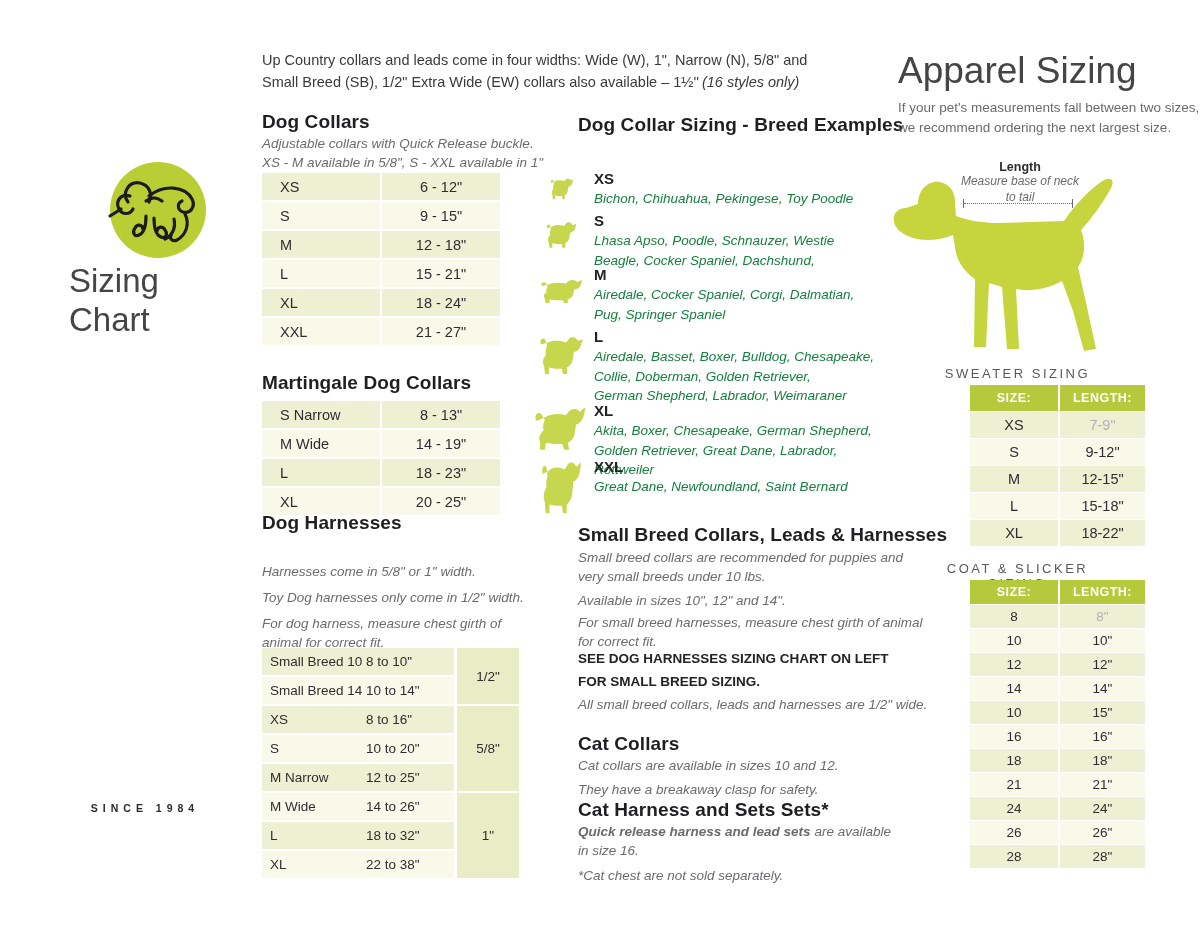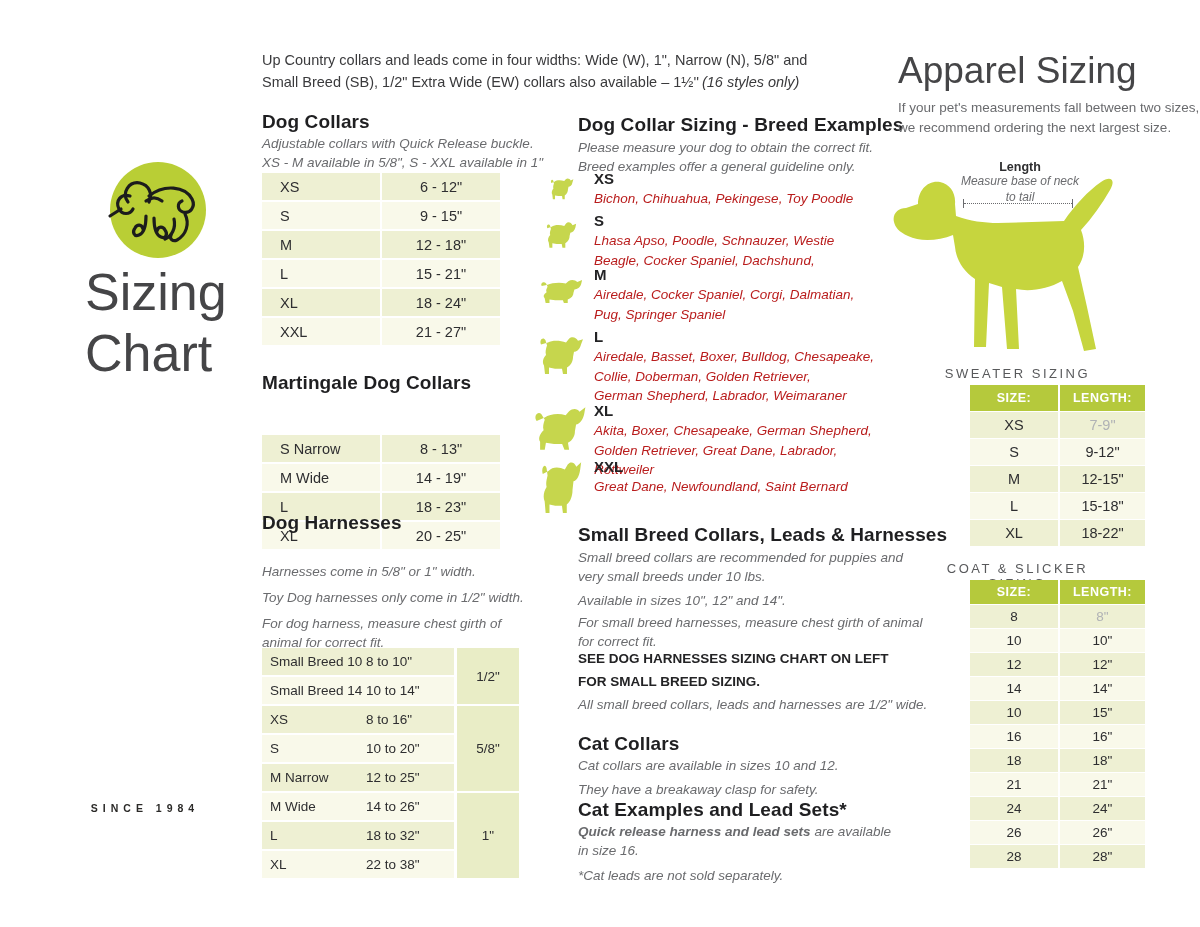--- a/index.html
+++ b/index.html
@@ -19,21 +19,21 @@
   
   .hrow{display:flex;height:27px;margin-bottom:2px;width:192px;}
   .hrow .hl{width:104px;display:flex;align-items:center;padding-left:8px;box-sizing:border-box;font-size:13.5px;color:#2e2e30;}
   .hrow .hr{flex:1;display:flex;align-items:center;font-size:13.5px;color:#2e2e30;}
   .wgroup{width:62px;background:#e9edc6;display:flex;align-items:center;justify-content:center;
           font-size:13.5px;color:#2e2e30;margin-bottom:2px;}
   
   .breed-entry{display:flex;position:absolute;left:528px;width:360px;}
   .breed-icon-box{width:66px;flex:0 0 66px;display:flex;justify-content:center;align-items:flex-start;}
   .breed-size{font-size:15px;font-weight:bold;color:#232325;margin-bottom:2px;}
-  .breed-line{font-style:italic;font-size:13.5px;color:#b91c1c;line-height:1.45;}
+  .breed-line{font-style:italic;font-size:13.5px;color:#15803d;line-height:1.45;}
   
   .aptable{width:175px;padding-left:40px;}
   .aprow{display:flex;margin-bottom:1px;}
   .aprow .a1{width:88px;margin-right:2px;display:flex;align-items:center;justify-content:center;}
   .aprow .a2{width:85px;display:flex;align-items:center;justify-content:center;}
   .aphead{height:26px;}
   .aphead .a1,.aphead .a2{background:#b5c93c;color:#ffffff;font-weight:bold;font-size:12.5px;letter-spacing:0.5px;}
   .swrow{height:26px;font-size:14.5px;color:#2e2e30;}
   .ctrow{height:23px;font-size:13.5px;color:#2e2e30;}
   .muted{color:#b0b2b5 !important;}
@@ -61,21 +61,21 @@
         <path d="M33,57 l-11,7"></path>
         <path d="M58,49 c5,-4 11,-4 16,0"></path>
         <path d="M61,44 c15,-12 36,-10 43,3 c4,8 -2,15 -9,13 c-6,-2 -6,-9 -1,-11"></path>
         <path d="M97,62 c5,10 1,21 -8,26 c-4,2 -8,-1 -6,-5"></path>
         <path d="M86,67 c2,9 -2,17 -9,20"></path>
         <path d="M58,64 c0,11 -2,17 -7,19 c-5,2 -7,-3 -4,-7 c2,-4 7,-4 8,1"></path>
         <path d="M66,66 c0,11 2,17 7,19 c5,2 7,-3 4,-7 c-2,-4 -7,-4 -8,1"></path>
       </g>
     </svg>
   </div>
-  <div class="abs thin-title" style="left:85px;top:262px;font-size:52px;line-height:1.18;">
+  <div class="abs thin-title" style="left:69px;top:262px;font-size:33px;line-height:1.18;">
     <div>Sizing</div>
     <div>Chart</div>
   </div>
 
   <div class="abs" style="left:45px;top:800px;width:200px;text-align:center;">
     <div class="brand-since" style="margin-top:2px;">SINCE 1984</div>
   </div>
 
   <div class="abs body-text" style="left:262px;top:50px;width:580px;">
     <div>Up Country collars and leads come in four widths: Wide (W), 1", Narrow (N), 5/8" and</div>
@@ -110,21 +110,21 @@
         <div class="c1 rA">XL</div>
         <div class="c2 rA">18 - 24"</div>
       </div>
     <div class="szrow">
         <div class="c1 rB">XXL</div>
         <div class="c2 rB">21 - 27"</div>
       </div>
   </div>
 
   <div class="abs h2" style="left:262px;top:372px;">Martingale Dog Collars</div>
-  <div class="abs sztable" style="left:262px;top:401px;margin-top:34px;">
+  <div class="abs sztable" style="left:262px;top:401px;">
     <div class="szrow">
         <div class="c1 rA">S Narrow</div>
         <div class="c2 rA">8 - 13"</div>
       </div>
     <div class="szrow">
         <div class="c1 rB">M Wide</div>
         <div class="c2 rB">14 - 19"</div>
       </div>
     <div class="szrow">
         <div class="c1 rA">L</div>
@@ -179,24 +179,20 @@
         </div>
     </div>
     <div style="margin-left:3px;">
       <div class="wgroup" style="height:56px;">1/2"</div>
       <div class="wgroup" style="height:85px;">5/8"</div>
       <div class="wgroup" style="height:85px;">1"</div>
     </div>
   </div>
 
   <div class="abs h2" style="left:578px;top:114px;">Dog Collar Sizing - Breed Examples</div>
-  <div class="abs note" style="left:578px;top:139px;">
-    <div>Please measure your dog to obtain the correct fit.</div>
-    <div>Breed examples offer a general guideline only.</div>
-  </div>
 
   <div class="breed-entry" style="top:170px;">
     <div class="breed-icon-box" style="padding-top:6px;">
       <svg width="27" height="25" viewBox="0 0 100 80" preserveAspectRatio="none">
           <path fill="#c6d64d" d="M12,22 C8,14 16,8 20,16 L22,24 C20,30 18,34 20,40 C14,46 12,54 16,60 L18,74 L26,74 L26,62 L38,64 L52,64 L54,74 L62,74 L62,62 C70,58 74,50 74,42 L76,34 C82,34 88,30 90,22 L94,10 L84,14 C80,8 72,6 66,10 L60,16 C48,12 32,12 24,18 Z"></path>
         </svg>
     </div>
     <div>
       <div class="breed-size">XS</div>
       <div class="breed-line">Bichon, Chihuahua, Pekingese, Toy Poodle</div>
@@ -283,27 +279,27 @@
     <div>FOR SMALL BREED SIZING.</div>
   </div>
   <div class="abs note" style="left:578px;top:696px;">All small breed collars, leads and harnesses are 1/2" wide.</div>
 
   <div class="abs h2" style="left:578px;top:733px;">Cat Collars</div>
   <div class="abs note" style="left:578px;top:757px;">
     <div style="margin-bottom:5px;">Cat collars are available in sizes 10 and 12.</div>
     <div>They have a breakaway clasp for safety.</div>
   </div>
 
-  <div class="abs h2" style="left:578px;top:799px;">Cat Examples and Lead Sets*</div>
+  <div class="abs h2" style="left:578px;top:799px;">Cat Harness and Sets Sets*</div>
   <div class="abs note" style="left:578px;top:823px;">
     <div>
       <span style="font-weight:bold;">Quick release harness and lead sets</span><span> are available</span>
     </div>
     <div>in size 16.</div>
-    <div style="margin-top:6px;">*Cat leads are not sold separately.</div>
+    <div style="margin-top:6px;">*Cat chest are not sold separately.</div>
   </div>
 
   <div class="abs thin-title" style="left:898px;top:50px;font-size:37px;">Apparel Sizing</div>
   <div class="abs" style="left:898px;top:98px;font-size:13.5px;color:#6a6b6e;line-height:1.45;">
     <div>If your pet's measurements fall between two sizes,</div>
     <div>we recommend ordering the next largest size.</div>
   </div>
 
   <div class="abs" style="left:930px;top:160px;width:180px;text-align:center;">
     <div style="font-size:12.5px;font-weight:bold;color:#2e2e30;">Length</div>

